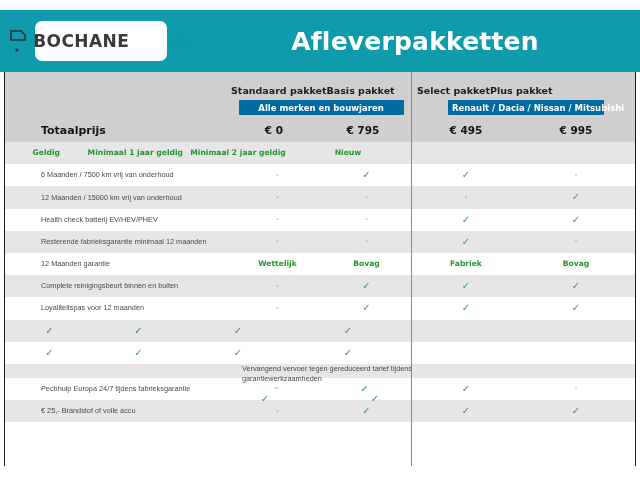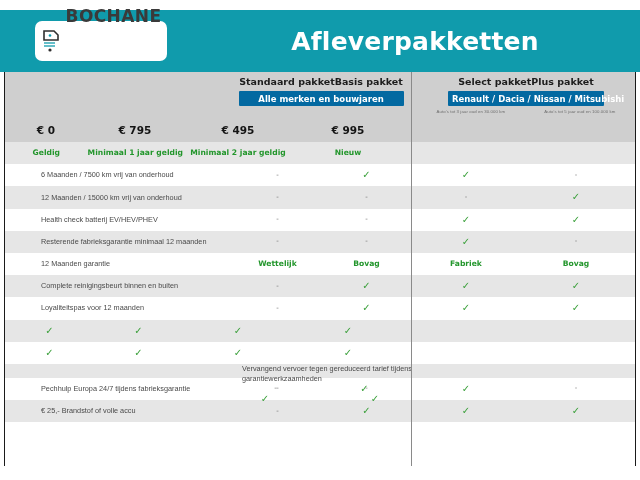--- a/index.html
+++ b/index.html
@@ -47,21 +47,20 @@
 
   .logo-mark {
     width: 20px;
     height: 24px;
     flex: none;
     display: block;
   }
 
   .logo-text-wrap {
     display: flex;
-    flex-direction: column;
     align-items: flex-end;
     line-height: 1;
     gap: 44px;
   }
 
   .logo-word {
     font-family: "DejaVu Sans", sans-serif;
     font-size: 17px;
     font-weight: bold;
     letter-spacing: 0.4px;
@@ -139,22 +138,22 @@
     position: absolute;
     top: 0;
     height: 52px;
   }
   .grp.a { left: 226px; width: 180px; }
   .grp.b { left: 412px; width: 218px; }
 
   .grp-titles {
     display: flex;
     width: 100%;
-    justify-content: center;
-    padding-top: 4px;
+    justify-content: flex-start;
+    padding-top: 13px;
     box-sizing: border-box;
   }
 
   .grp-title {
     font-family: "DejaVu Sans", sans-serif;
     font-size: 9.5px;
     font-weight: bold;
     color: #1d1d1d;
     text-align: center;
     white-space: nowrap;
@@ -357,20 +356,21 @@
         <div class="grp-subs">
           <div class="grp-sub">Auto's tot 3 jaar oud en 30.000 km</div>
           <div class="grp-sub">Auto's tot 5 jaar oud en 100.000 km</div>
         </div>
       </div>
 
     </div>
   </div>
 
   <div class="total-row">
+    <div class="total-label">Totaalprijs</div>
     <div class="total-prices-a">
       <div class="total-price">€ 0</div>
       <div class="total-price">€ 795</div>
     </div>
     <div class="total-prices-b">
       <div class="total-price">€ 495</div>
       <div class="total-price">€ 995</div>
     </div>
   </div>
 

